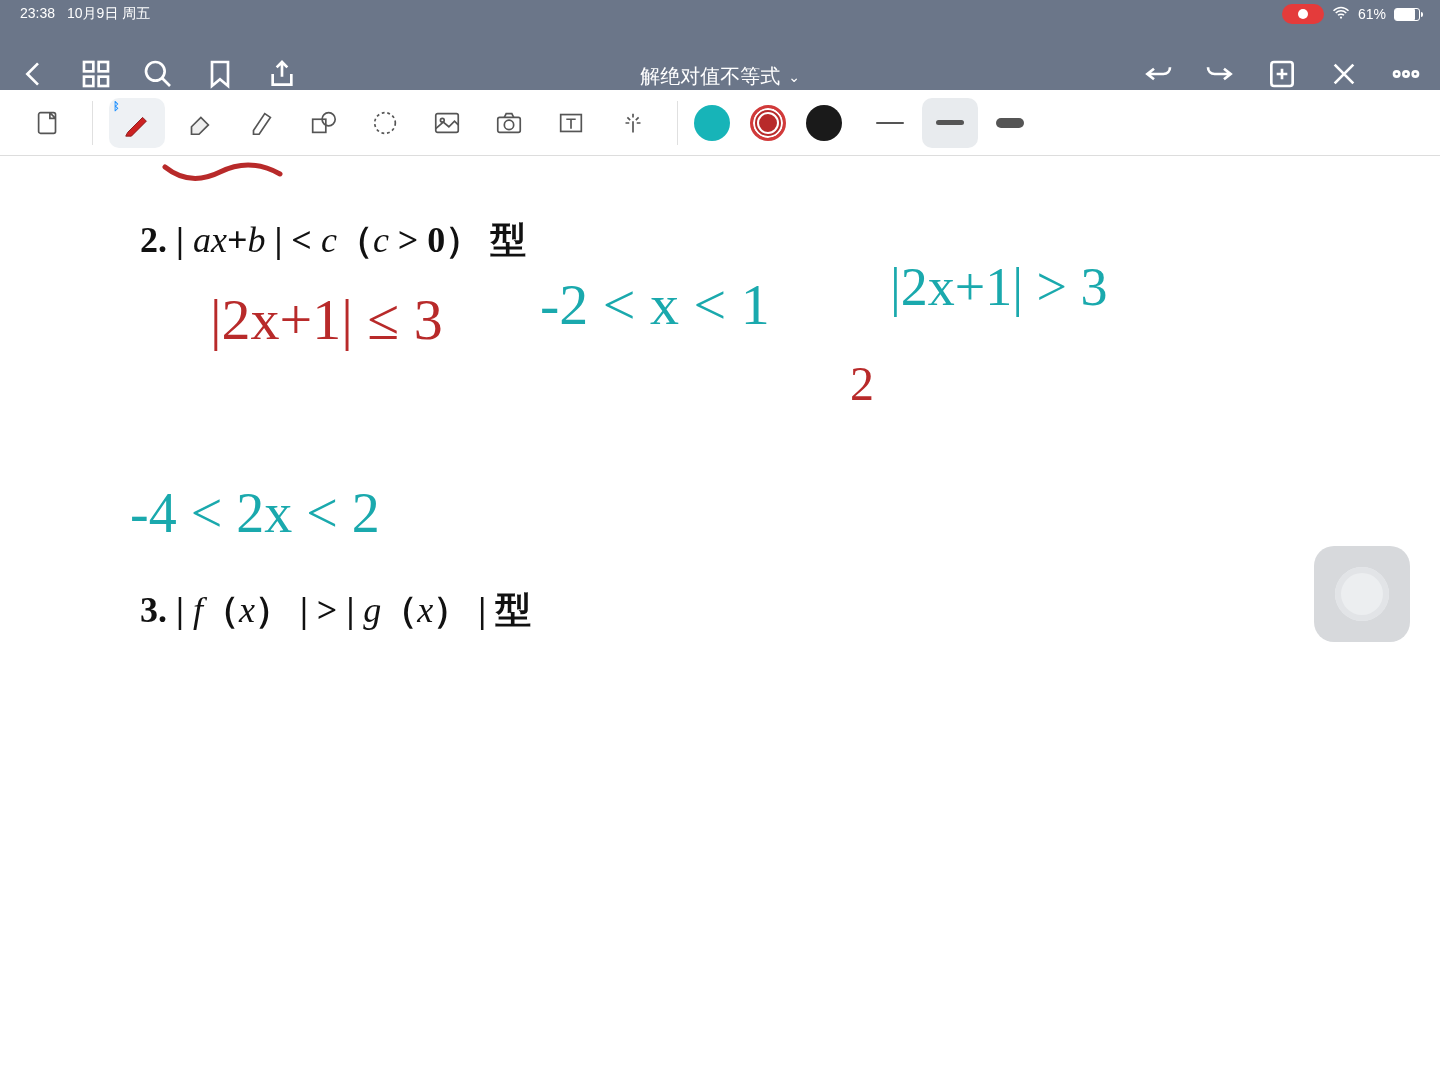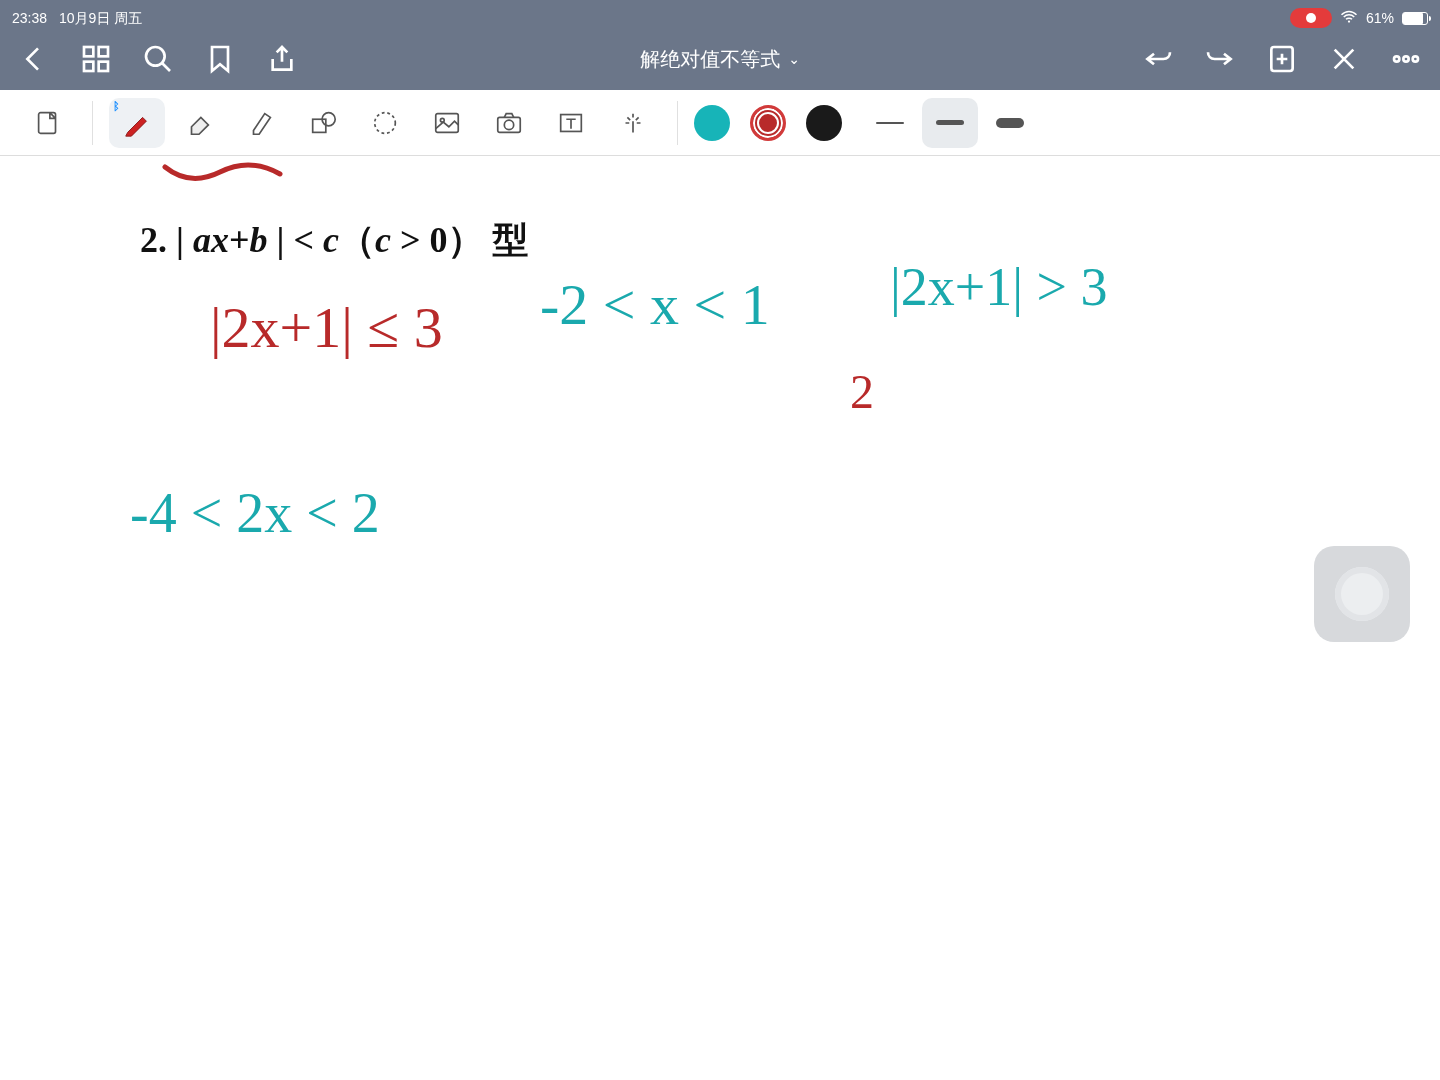--- a/index.html
+++ b/index.html
@@ -13,22 +13,22 @@
       font-family: -apple-system, "PingFang SC", sans-serif;
       background: #fff;
       overflow: hidden;
       position: relative;
     }
     .status-bar {
       background: #6b7689;
       color: #fff;
       height: 28px;
       display: flex;
-      align-items: flex-end;
-      padding: 0 12px;
+      align-items: center;
+      padding: 0 20px;
       font-size: 14px;
       justify-content: space-between;
     }
     .status-left {
       display: flex;
       gap: 12px;
     }
     .status-right {
       display: flex;
       align-items: center;
@@ -78,21 +78,21 @@
     .battery-fill {
       background: #fff;
       height: 100%;
       width: 84%;
       border-radius: 1px;
     }
     .title-bar {
       background: #6b7689;
       height: 62px;
       display: flex;
-      align-items: center;
+      align-items: flex-end;
       padding: 0 18px;
       justify-content: space-between;
     }
     .title-left, .title-right {
       display: flex;
       align-items: center;
       gap: 30px;
     }
     .title-center {
       color: #fff;
@@ -202,29 +202,29 @@
       height: calc(100% - 156px);
       background: #fff;
     }
     .printed {
       position: absolute;
       font-family: "Times New Roman", serif;
       font-weight: bold;
       font-size: 36px;
       color: #111;
     }
-    .printed .italic { font-style: italic; font-weight: bold; }
+    .printed .italic { font-style: italic; font-weight: normal; }
     .hand {
       position: absolute;
       font-family: "Comic Sans MS", cursive;
       font-size: 48px;
       font-weight: 400;
     }
     .hand.teal { color: #1aa9ad; }
-    .hand.red { color: #b82a2a; margin-top: 8px; }
+    .hand.red { color: #b82a2a; }
     .floating-handle {
       position: absolute;
       right: 30px;
       top: 390px;
       width: 96px;
       height: 96px;
       background: #d7d9dc;
       border-radius: 20px;
       display: flex;
       align-items: center;
@@ -441,15 +441,18 @@
 
   <div class="hand teal" style="left:540px; top:115px; font-size:58px;">-2 &lt; x &lt; 1</div>
 
   <div class="hand teal" style="left:890px; top:100px; font-size:54px;">|2x+1| &gt; 3</div>
 
   <div class="hand red" style="left:850px; top:200px; font-size:48px;">2</div>
 
 
   <div class="hand teal" style="left:130px; top:325px; font-size:56px;text-align:center;">-4 &lt; 2x &lt; 2</div>
 
+  <div class="printed" style="left:140px; top:430px;">
+    <span>3. | </span><span class="italic">f</span><span>（</span><span class="italic">x</span><span>） | &gt; | </span><span class="italic">g</span><span>（</span><span class="italic">x</span><span>） | 型</span>
+  </div>
 
   <div class="floating-handle"></div>
 </div>
 
 </body></html>

